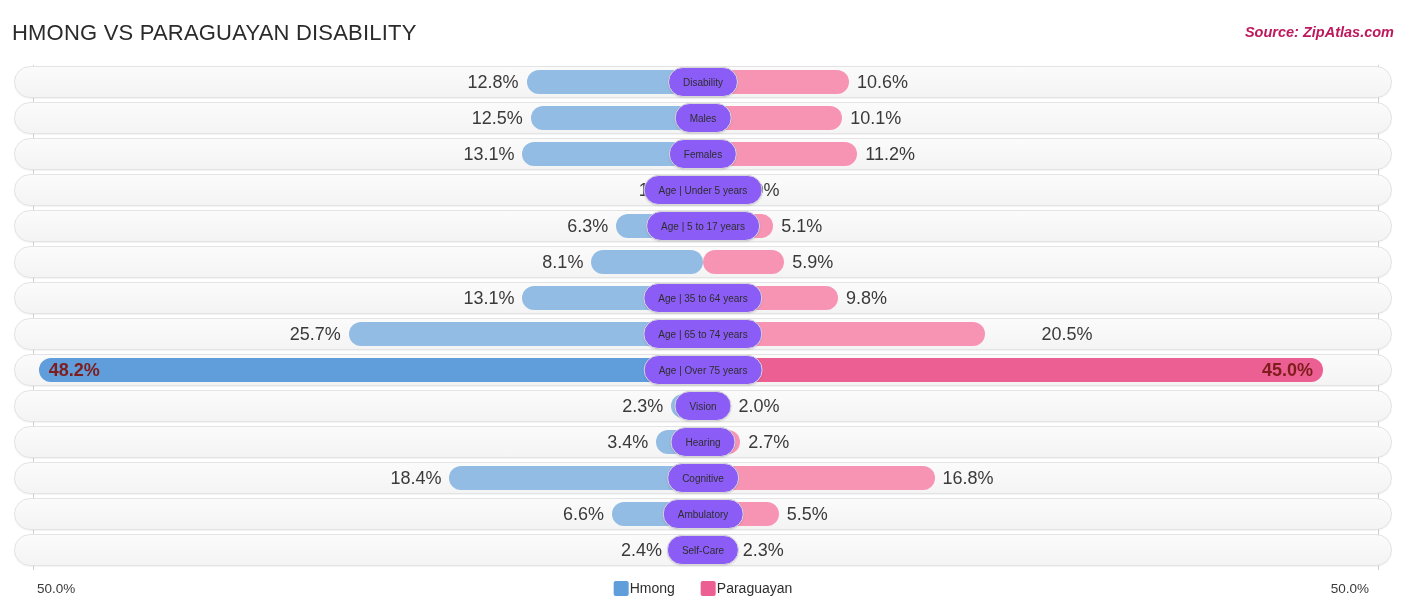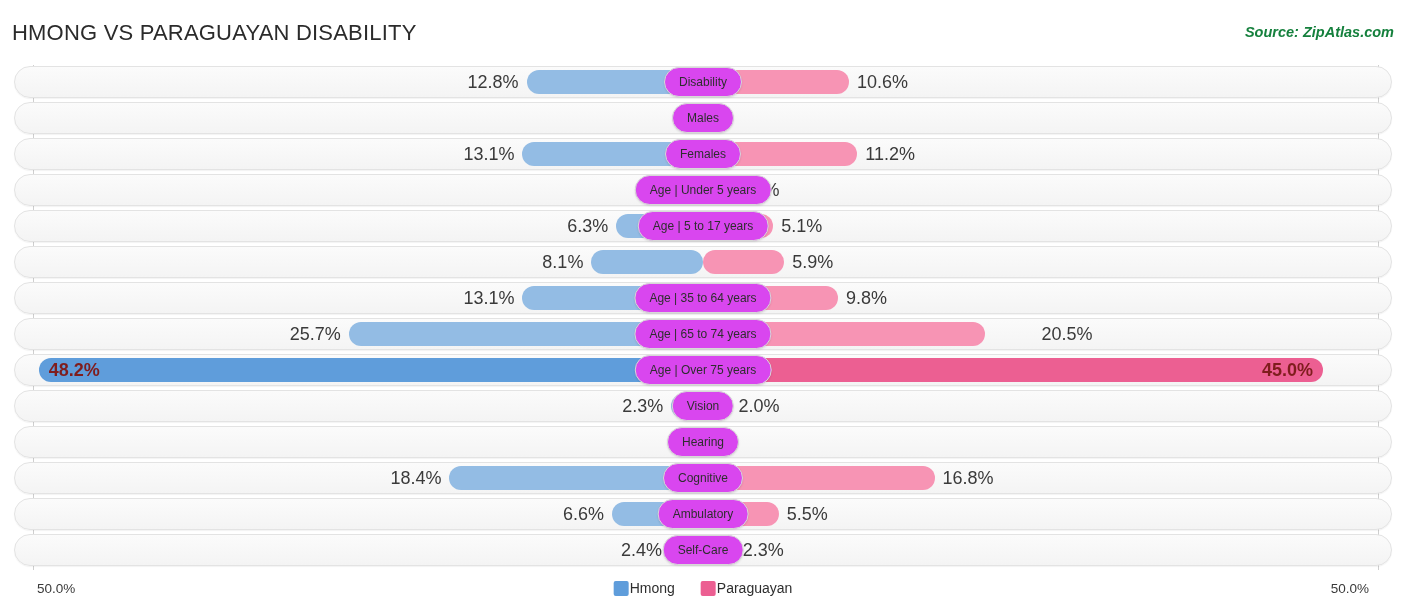--- a/index.html
+++ b/index.html
@@ -15,21 +15,21 @@
   
   .header { position: absolute; left: 0; top: 0; width: 1406px; height: 62px; }
   .title {
     position: absolute; left: 12px; top: 20px;
     font-size: 22px; color: #2b2b2b; letter-spacing: .2px;
     white-space: nowrap;
   }
   .source {
     position: absolute; right: 12px; top: 24px;
     font-size: 14.5px; font-style: italic; font-weight: bold;
-    color: #15803d; white-space: nowrap;
+    color: #be185d; white-space: nowrap;
   }
 
   
   .plot { position: absolute; left: 0; top: 62px; width: 1406px; height: 512px; }
 
   .axis-line {
     position: absolute; top: 3px; width: 1px; height: 505px;
     background: #cfcfcf;
   }
   .axis-left  { left: 33px; }
@@ -66,24 +66,24 @@
   }
   .val.leftval  { text-align: right; }
   .val.rightval { text-align: left; }
   .row.peak .val.inside { color: #7f1d1d; font-weight: bold; }
 
   .pill {
     position: absolute; left: 50%; top: 1px;
     transform: translateX(-50%);
     height: 30px; line-height: 29px;
     padding: 0 14px;
-    background: #d946ef;
+    background: #8b5cf6;
     border: 1px solid #d8d8d8;
     border-radius: 15px;
-    font-size: 12px; color: #2e2e2e;
+    font-size: 10px; color: #2e2e2e;
     white-space: nowrap;
     box-shadow: 0 1px 2px rgba(0,0,0,.10);
     z-index: 4;
   }
 
   
   .footer { position: absolute; left: 0; top: 574px; width: 1406px; height: 38px; }
   .axis-label {
     position: absolute; top: 7px;
     font-size: 13.5px; color: #3a3a3a; white-space: nowrap;
@@ -116,20 +116,26 @@
         <div class="barwrap">
           <div class="bar left blue" style="width: 176.384px;"></div>
           <div class="bar right pink" style="width: 146.068px;"></div>
           <div class="val leftval" style="right: 873.384px;">12.8%</div>
           <div class="val rightval" style="left: 843.068px;">10.6%</div>
         </div>
         <div class="pill">Disability</div>
       </div>
       <div class="row" style="top: 40px;">
         <div class="track"></div>
+        <div class="barwrap">
+          <div class="bar left blue" style="width: 172.25px;"></div>
+          <div class="bar right pink" style="width: 139.178px;"></div>
+          <div class="val leftval" style="right: 869.25px;">12.5%</div>
+          <div class="val rightval" style="left: 836.178px;">10.1%</div>
+        </div>
         <div class="pill">Males</div>
       </div>
       <div class="row" style="top: 76px;">
         <div class="track"></div>
         <div class="barwrap">
           <div class="bar left blue" style="width: 180.518px;"></div>
           <div class="bar right pink" style="width: 154.336px;"></div>
           <div class="val leftval" style="right: 877.518px;">13.1%</div>
           <div class="val rightval" style="left: 851.336px;">11.2%</div>
         </div>
@@ -199,20 +205,26 @@
         <div class="barwrap">
           <div class="bar left blue" style="width: 31.694px;"></div>
           <div class="bar right pink" style="width: 27.56px;"></div>
           <div class="val leftval" style="right: 728.694px;">2.3%</div>
           <div class="val rightval" style="left: 724.56px;">2.0%</div>
         </div>
         <div class="pill">Vision</div>
       </div>
       <div class="row" style="top: 364px;">
         <div class="track"></div>
+        <div class="barwrap">
+          <div class="bar left blue" style="width: 46.852px;"></div>
+          <div class="bar right pink" style="width: 37.206px;"></div>
+          <div class="val leftval" style="right: 743.852px;">3.4%</div>
+          <div class="val rightval" style="left: 734.206px;">2.7%</div>
+        </div>
         <div class="pill">Hearing</div>
       </div>
       <div class="row" style="top: 400px;">
         <div class="track"></div>
         <div class="barwrap">
           <div class="bar left blue" style="width: 253.552px;"></div>
           <div class="bar right pink" style="width: 231.504px;"></div>
           <div class="val leftval" style="right: 950.552px;">18.4%</div>
           <div class="val rightval" style="left: 928.504px;">16.8%</div>
         </div>

